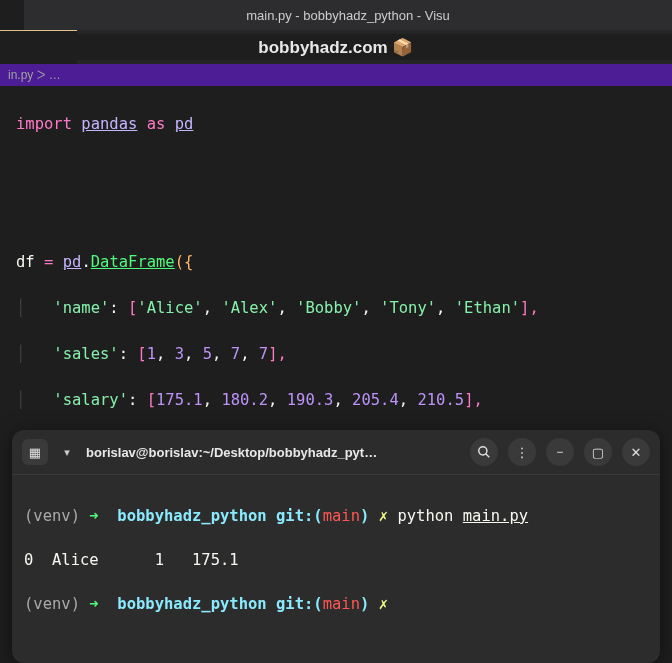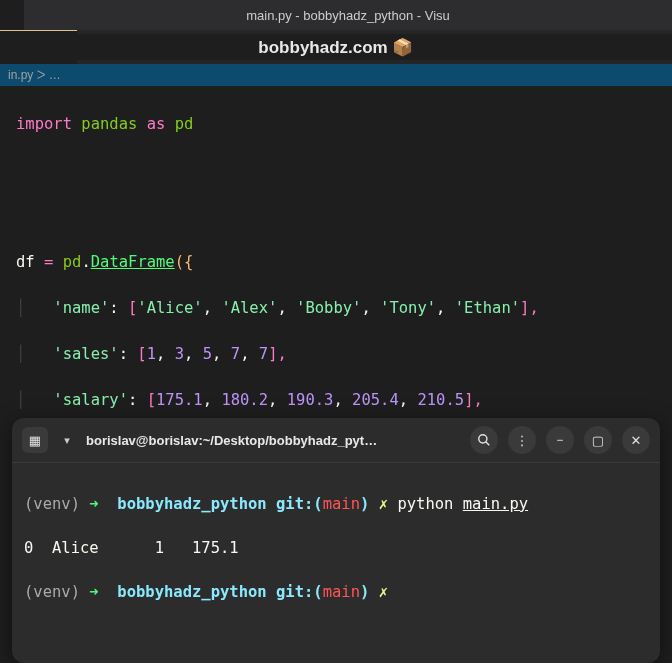--- a/index.html
+++ b/index.html
@@ -49,35 +49,35 @@
   padding: 0 8px 0 6px;
   border-top: 1px solid #e2c08d;
   gap: 8px;
   font-size: 13px;
   font-family: -apple-system, 'Segoe UI', sans-serif;
 }
 .tab-filename { color: #e2c08d; }
 .tab-modified { color: #e2c08d; font-weight: 600; }
 .tab-close { color: #cccccc; font-size: 14px; cursor: pointer; }
 .breadcrumb {
-  background: #0c4a6e;
+  background: #4c1d95;
   padding: 4px 8px;
   font-size: 12px;
   color: #a0a0a0;
   font-family: -apple-system, 'Segoe UI', sans-serif;
 }
 .editor {
   background: #1e1e1e;
   padding: 4px 16px;
   line-height: 23px;
   white-space: pre;
   font-size: 15.5px;
 }
 .kw { color: #ff79c6; }
-.mod { color: #84cc16; }
+.mod { color: #c4b5fd; text-decoration: underline; }
 .as { color: #ff79c6; margin-top: 20px; }
 .var { color: #f8f8f2; }
 .op { color: #ff79c6; }
 .cls { color: #50fa7b; text-decoration: underline; }
 .punc { color: #f8f8f2; }
 .brace { color: #ffb86c; }
 .brace2 { color: #ff79c6; }
 .str { color: #86efac; }
 .num { color: #bd93f9; }
 .meth { color: #50fa7b; }
@@ -128,21 +128,21 @@
 .th-dropdown {
   width: 18px;
   height: 26px;
   display: flex;
   align-items: center;
   justify-content: center;
   color: #ccc;
   font-size: 11px;
 }
 .terminal-body {
-  padding: 8px 12px 16px 12px;
+  padding: 8px 12px 4px 12px;
   font-family: 'Consolas', 'Monaco', monospace;
   font-size: 15.5px;
   line-height: 22px;
   white-space: pre;
   color: #f8f8f2;
 }
 .t-venv { color: #aaaaaa; }
 .t-arrow { color: #50fa7b; }
 .t-dir { color: #8be9fd; font-weight: bold; }
 .t-git { color: #8be9fd; font-weight: bold; }

